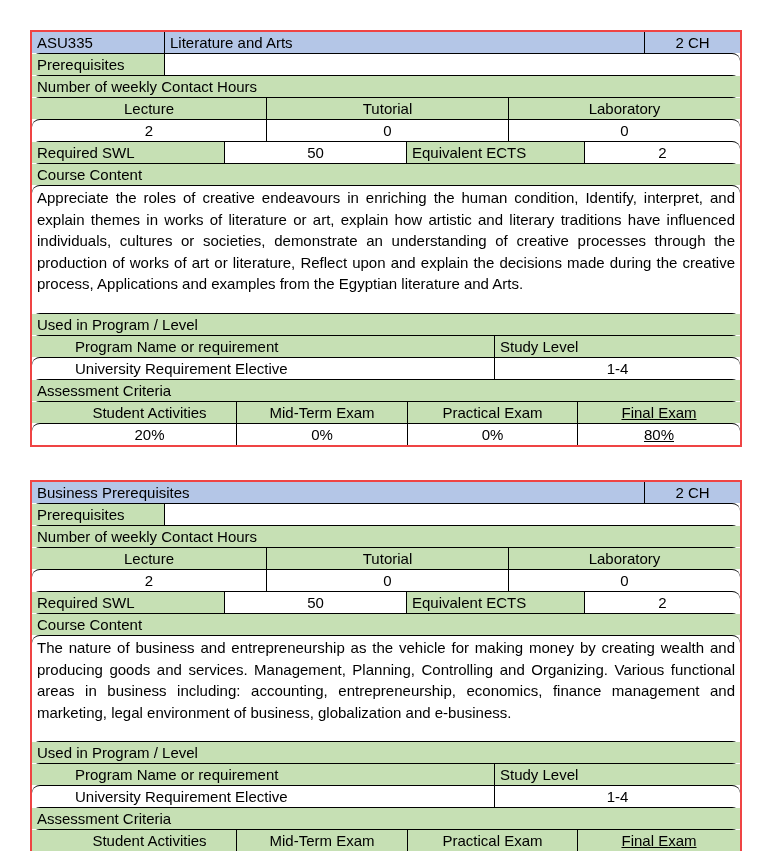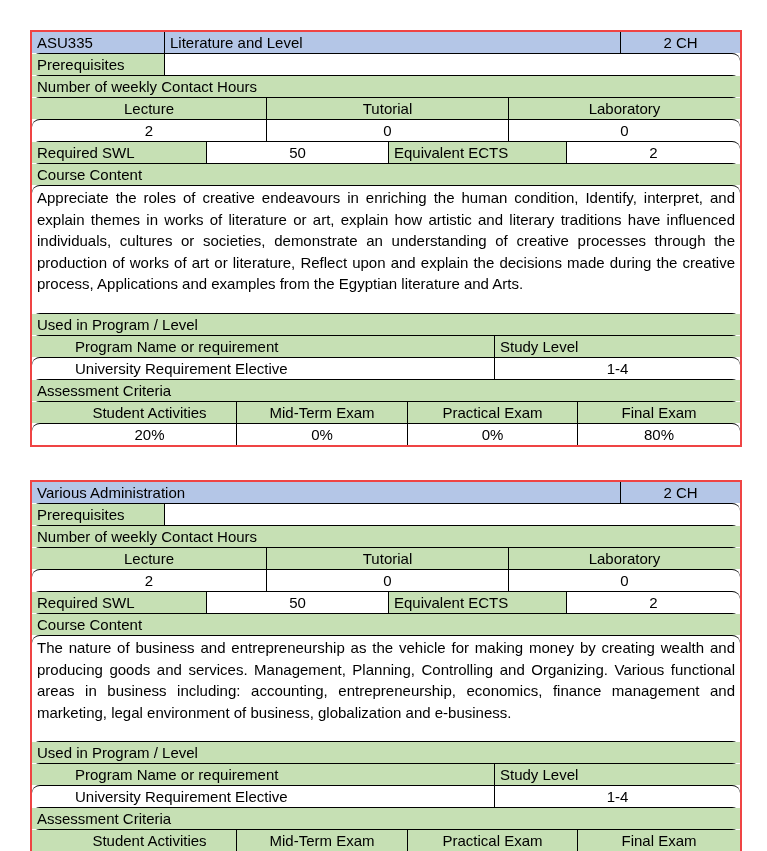--- a/index.html
+++ b/index.html
@@ -19,48 +19,48 @@
     display:flex;align-items:center;min-height:21px;padding:0 5px;
     box-sizing:border-box;overflow:hidden;white-space:nowrap;
   }
   .cell + .cell{border-left:1px solid #000;}
   .center{justify-content:center;}
   .blue{background:#B4C6E7;}
   .green{background:#C6E0B4;}
   
   .c1{width:132px;flex:0 0 auto;}
   .c2{flex:1 1 auto;}
-  .c3{width:120px;flex:0 0 auto;text-align:right;}
+  .c3{width:96px;flex:0 0 auto;text-align:right;}
   .th1{width:234px;flex:0 0 auto;}
   .th2{width:242px;flex:0 0 auto;}
   .th3{flex:1 1 auto;}
-  .q1{width:174px;flex:0 0 auto;}
+  .q1{width:192px;flex:0 0 auto;}
   .q2{width:182px;flex:0 0 auto;}
   .q3{width:178px;flex:0 0 auto;}
   .q4{flex:1 1 auto;}
   .p1{width:462px;flex:0 0 auto;padding-left:43px;}
   .p2{flex:1 1 auto;}
   .a1{width:204px;flex:0 0 auto;padding-left:36px;}
   .a2{width:171px;flex:0 0 auto;}
   .a3{width:170px;flex:0 0 auto;}
-  .a4{flex:1 1 auto;}
+  .a4{flex:1 1 auto;text-decoration:underline;}
   .content{
     display:block;white-space:normal;text-align:justify;
     line-height:21.6px;padding:1px 5px 18px 5px;min-height:0;
   }
 </style>
 </head>
 <body>
 
 <div class="page">
 
   <div class="tbl tbl1">
     <div class="row">
       <div class="cell blue c1">ASU335</div>
-      <div class="cell blue c2">Literature and Level</div>
+      <div class="cell blue c2">Literature and Arts</div>
       <div class="cell blue c3 center">2 CH</div>
     </div>
     <div class="row">
       <div class="cell green c1">Prerequisites</div>
       <div class="cell c2"></div>
     </div>
     <div class="row">
       <div class="cell green c2">Number of weekly Contact Hours</div>
     </div>
     <div class="row">
@@ -108,21 +108,21 @@
     <div class="row">
       <div class="cell a1 center">20%</div>
       <div class="cell a2 center">0%</div>
       <div class="cell a3 center">0%</div>
       <div class="cell a4 center">80%</div>
     </div>
   </div>
 
   <div class="tbl tbl2">
     <div class="row">
-      <div class="cell blue c2">Various Administration</div>
+      <div class="cell blue c2">Business Prerequisites</div>
       <div class="cell blue c3 center">2 CH</div>
     </div>
     <div class="row">
       <div class="cell green c1">Prerequisites</div>
       <div class="cell c2"></div>
     </div>
     <div class="row">
       <div class="cell green c2">Number of weekly Contact Hours</div>
     </div>
     <div class="row">

